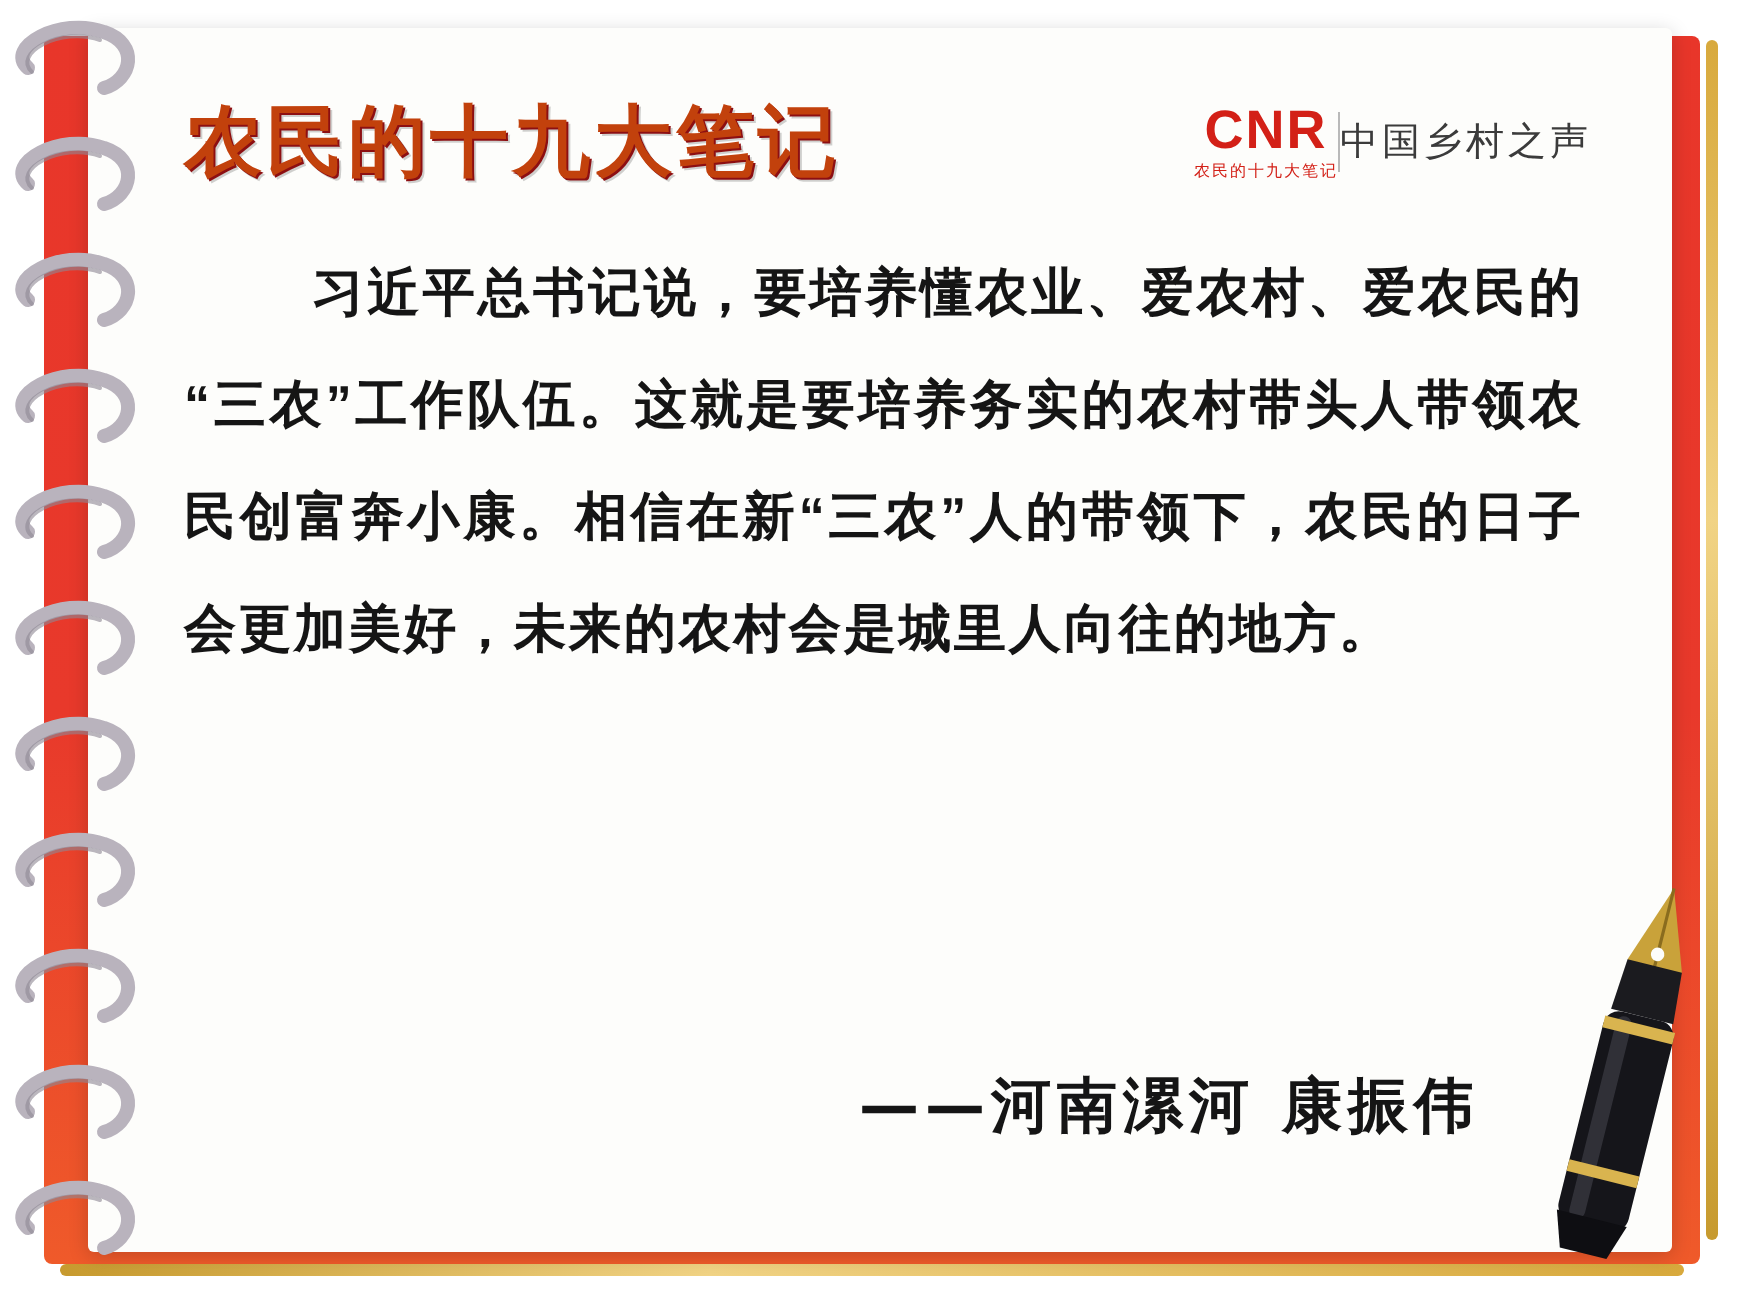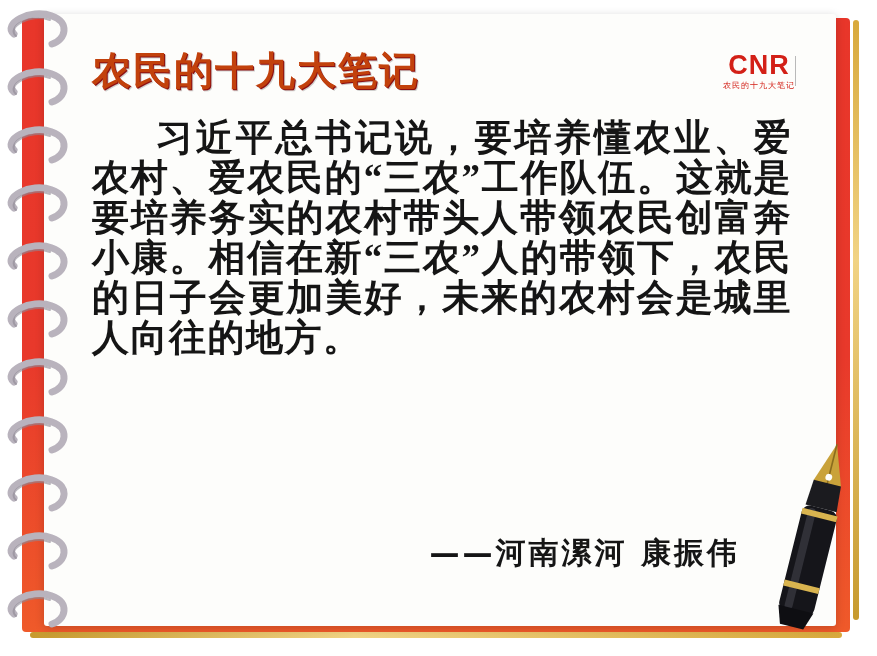--- a/index.html
+++ b/index.html
@@ -134,23 +134,23 @@
     font-size: 19px;
     color: #3b3b3b;
     letter-spacing: 2px;
     white-space: nowrap;
   }
 
   
   .body-text {
     margin-top: 16px;
     margin-right: 10px;
-    font-family: Liberation Serif, serif;
-    font-size: 37px;
-    line-height: 40px;
+    font-family: Liberation Sans, sans-serif;
+    font-size: 26px;
+    line-height: 56px;
     color: #151515;
     text-align: justify;
     text-justify: inter-ideograph;
     letter-spacing: 1.5px;
     font-weight: 600;
     text-indent: 64px;
   }
 
   .signature {
     position: absolute;
@@ -188,20 +188,21 @@
 
       <div class="header">
         <div class="title-main">农民的十九大笔记</div>
 
         <div class="brand">
           <div class="cnr-block">
             <div class="cnr-letters">CNR</div>
             <div class="cnr-sub">农民的十九大笔记</div>
           </div>
           <div class="brand-divider"></div>
+          <div class="brand-name">中国乡村之声</div>
         </div>
       </div>
 
       <div class="body-text">习近平总书记说，要培养懂农业、爱农村、爱农民的“三农”工作队伍。这就是要培养务实的农村带头人带领农民创富奔小康。相信在新“三农”人的带领下，农民的日子会更加美好，未来的农村会是城里人向往的地方。</div>
 
       <div class="signature">——河南漯河 康振伟</div>
     </div>
   </div>
 
   <svg class="spiral" viewBox="0 0 96 656">

